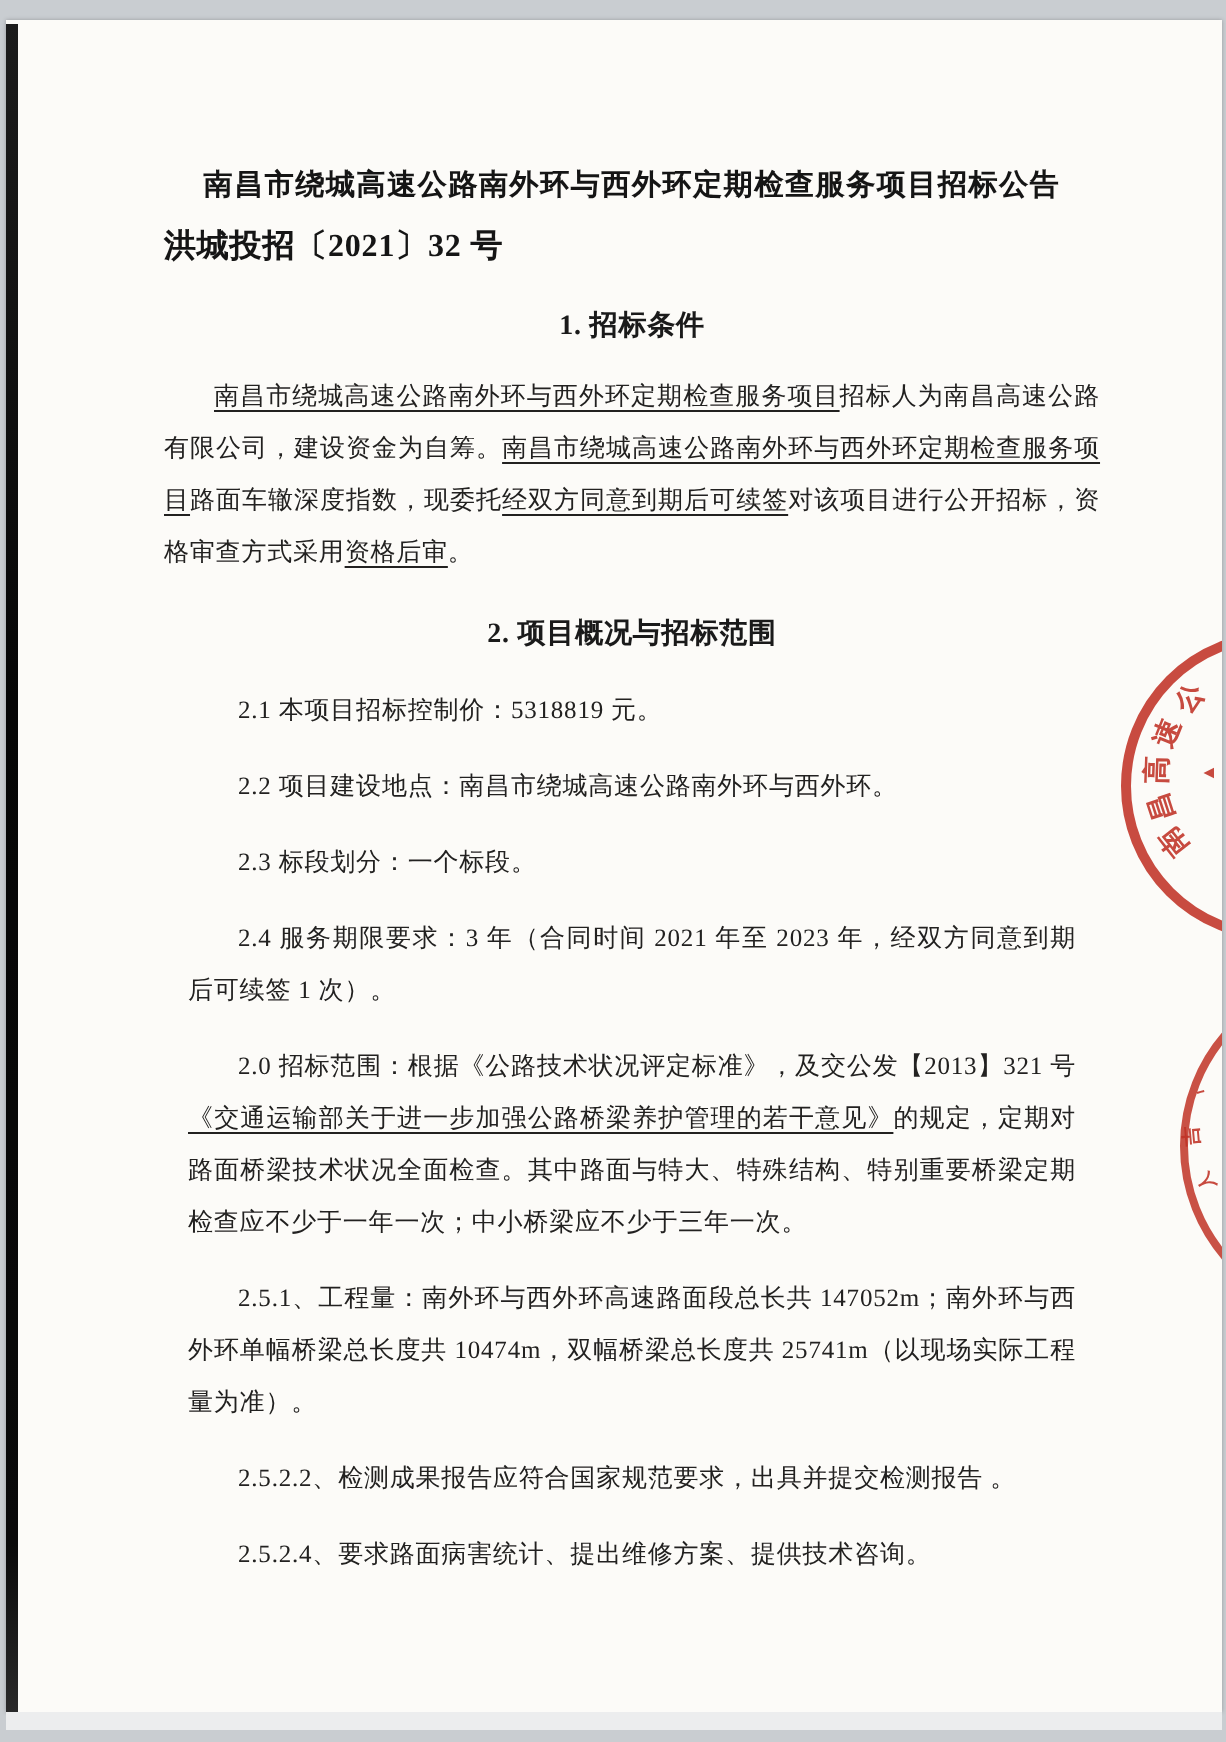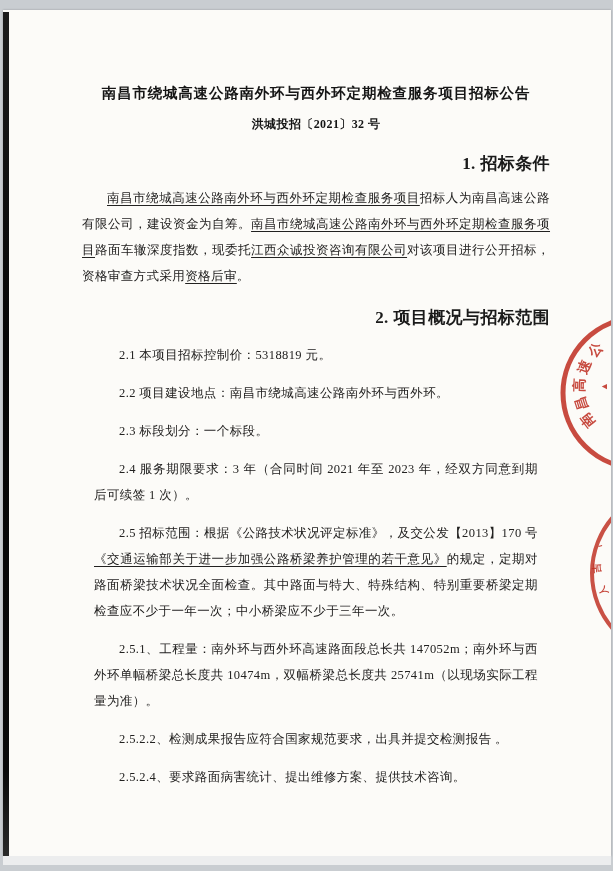--- a/index.html
+++ b/index.html
@@ -35,26 +35,26 @@
     line-height: 26px;
     letter-spacing: 0.4px;
     text-align: justify;
   }
   .doc-title {
     font-size: 14.5px; font-weight: bold; color: #151515;
     text-align: center; letter-spacing: 0.8px;
     margin: 0; line-height: 22px; text-indent: 0;
   }
   .doc-number {
-    font-size: 12px; font-weight: bold; color: #151515;
-    text-align: center; margin: 9px 0 0; line-height: 22px;
+    font-size: 16px; font-weight: bold; color: #151515;
+    text-align: left; margin: 9px 0 0; line-height: 22px;
   }
   .sec-heading {
-    font-size: 17px; font-weight: bold; color: #1a1a1a;
-    margin: 17px 0 3px; line-height: 24px; text-align: right;
+    font-size: 14px; font-weight: bold; color: #1a1a1a;
+    margin: 17px 0 3px; line-height: 24px; text-align: center;
   }
   .para { margin: 9px 0 0; text-indent: 2em; }
   .item { margin: 12px; text-indent: 2em; }
   .u { text-decoration: underline; text-underline-offset: 3px; }
   
   .seals-svg { position: absolute; left: 0; top: 0; pointer-events: none; }
   .seal-char {
     position: absolute;
     color: #c03226; font-weight: bold;
     opacity: 0.88;
@@ -66,28 +66,28 @@
 <body>
 
 <div class="scan-page">
   <div class="spine-shadow"></div>
 
   <div class="content">
     <h1 class="doc-title">南昌市绕城高速公路南外环与西外环定期检查服务项目招标公告</h1>
     <div class="doc-number">洪城投招〔2021〕32 号</div>
 
     <h2 class="sec-heading">1. 招标条件</h2>
-    <p class="para"><span class="u">南昌市绕城高速公路南外环与西外环定期检查服务项目</span><span>招标人为南昌高速公路有限公司，建设资金为自筹。</span><span class="u">南昌市绕城高速公路南外环与西外环定期检查服务项目</span><span>路面车辙深度指数，现委托</span><span class="u">江西众诚投资咨询有限公司</span><span>对该项目进行公开招标，资格审查方式采用</span><span class="u">资格后审</span><span>。</span></p>
+    <p class="para"><span class="u">南昌市绕城高速公路南外环与西外环定期检查服务项目</span><span>招标人为南昌高速公路有限公司，建设资金为自筹。</span><span class="u">南昌市绕城高速公路南外环与西外环定期检查服务项目</span><span>路面车辙深度指数，现委托</span><span class="u">经双方同意到期后可续签</span><span>对该项目进行公开招标，资格审查方式采用</span><span class="u">资格后审</span><span>。</span></p>
 
     <h2 class="sec-heading">2. 项目概况与招标范围</h2>
     <p class="item">2.1 本项目招标控制价：5318819 元。</p>
     <p class="item">2.2 项目建设地点：南昌市绕城高速公路南外环与西外环。</p>
     <p class="item">2.3 标段划分：一个标段。</p>
     <p class="item">2.4 服务期限要求：3 年（合同时间 2021 年至 2023 年，经双方同意到期后可续签 1 次）。</p>
-    <p class="item"><span>2.5 招标范围：根据《公路技术状况评定标准》，及交公发【2013】170 号</span><span class="u">《交通运输部关于进一步加强公路桥梁养护管理的若干意见》</span><span>的规定，定期对路面桥梁技术状况全面检查。其中路面与特大、特殊结构、特别重要桥梁定期检查应不少于一年一次；中小桥梁应不少于三年一次。</span></p>
+    <p class="item"><span>2.0 招标范围：根据《公路技术状况评定标准》，及交公发【2013】321 号</span><span class="u">《交通运输部关于进一步加强公路桥梁养护管理的若干意见》</span><span>的规定，定期对路面桥梁技术状况全面检查。其中路面与特大、特殊结构、特别重要桥梁定期检查应不少于一年一次；中小桥梁应不少于三年一次。</span></p>
     <p class="item">2.5.1、工程量：南外环与西外环高速路面段总长共 147052m；南外环与西外环单幅桥梁总长度共 10474m，双幅桥梁总长度共 25741m（以现场实际工程量为准）。</p>
     <p class="item">2.5.2.2、检测成果报告应符合国家规范要求，出具并提交检测报告 。</p>
     <p class="item">2.5.2.4、要求路面病害统计、提出维修方案、提供技术咨询。</p>
 
   </div>
 
   <svg class="seals-svg" width="608" height="846" viewBox="0 0 608 846">
     <circle cx="635" cy="383" r="75" fill="none" stroke="#c03226" stroke-width="5" opacity="0.88"></circle>
     <circle cx="674" cy="563" r="85" fill="none" stroke="#c03226" stroke-width="4" opacity="0.85"></circle>
   </svg>

